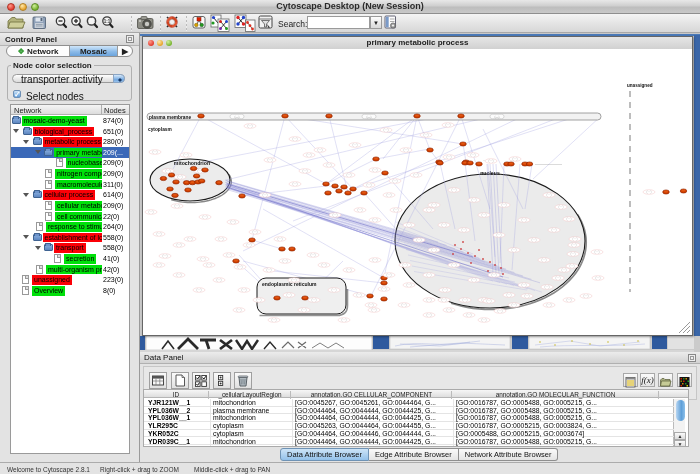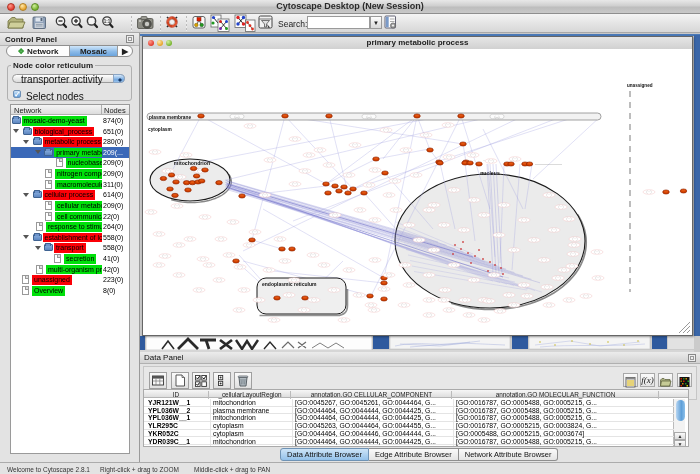--- a/index.html
+++ b/index.html
@@ -219,21 +219,21 @@
       <div class="abs" style="left:126px;top:2px;width:8px;height:8px;border:1px solid #888;background:#eee">
         <div style="position:absolute;left:1px;top:1px;width:4px;height:4px;border:1px solid #999"></div>
       </div>
     </div>
   <div id="tabs" class="abs">
     <div class="seg" id="tab-network"><span style="color:#3a9e3a">❖</span> Network</div>
     <div class="seg" id="tab-mosaic">Mosaic</div>
     <div class="seg" id="tab-arrow">▶</div>
   </div>
   <div id="groupbox" class="abs"></div>
-  <div id="grouplabel" class="abs">Node color reticulum</div>
+  <div id="grouplabel" class="abs">Node color selection</div>
   <div id="dropdown" class="abs">transporter activity</div>
   <div id="dropbtn" class="abs"></div>
   <div id="checkbox" class="abs">✓</div>
   <div id="checklbl" class="abs">Select nodes</div>
   <div id="tree" class="abs">
     <div id="treehead" class="abs">
         <span class="c1">Network</span>
         <span class="c2">Nodes</span>
         <span class="dv"></span>
       </div>

